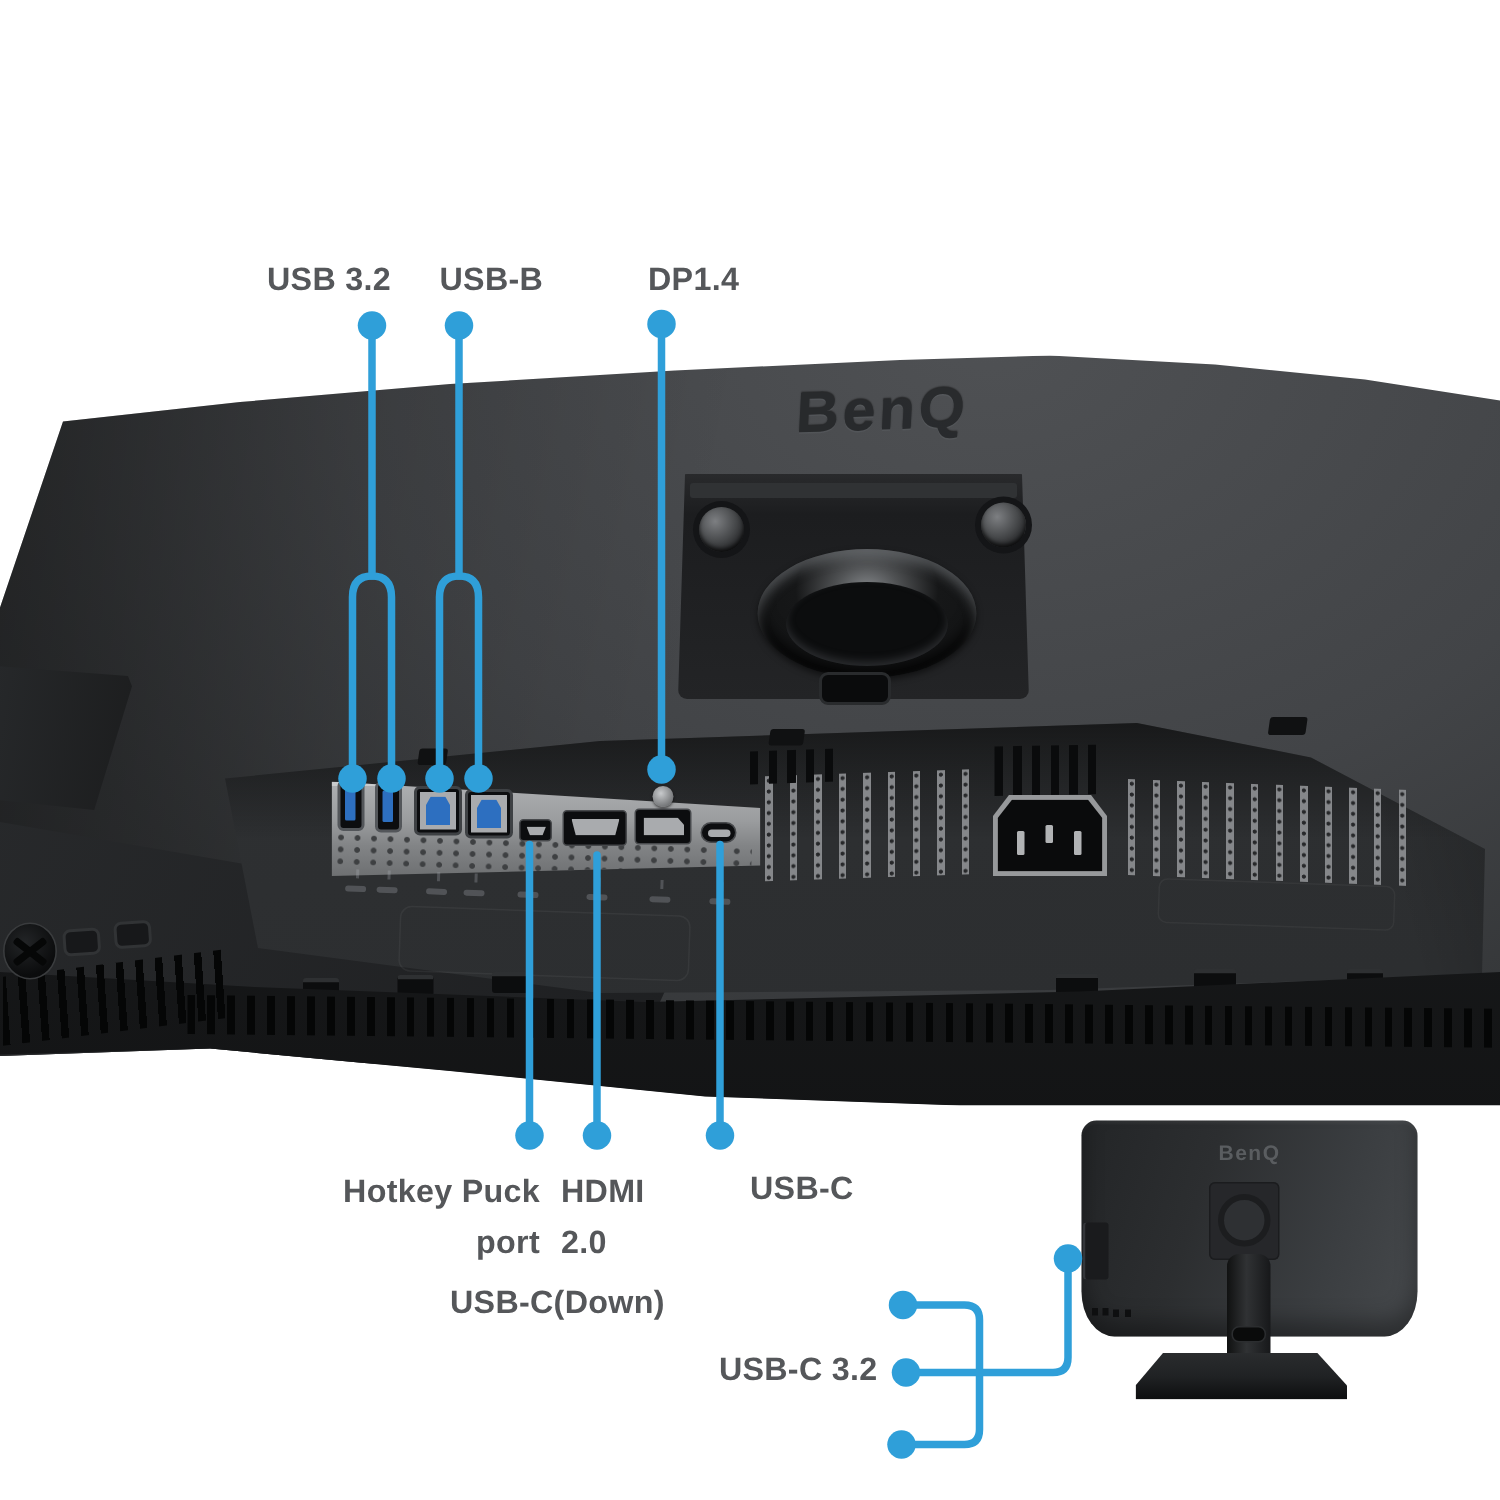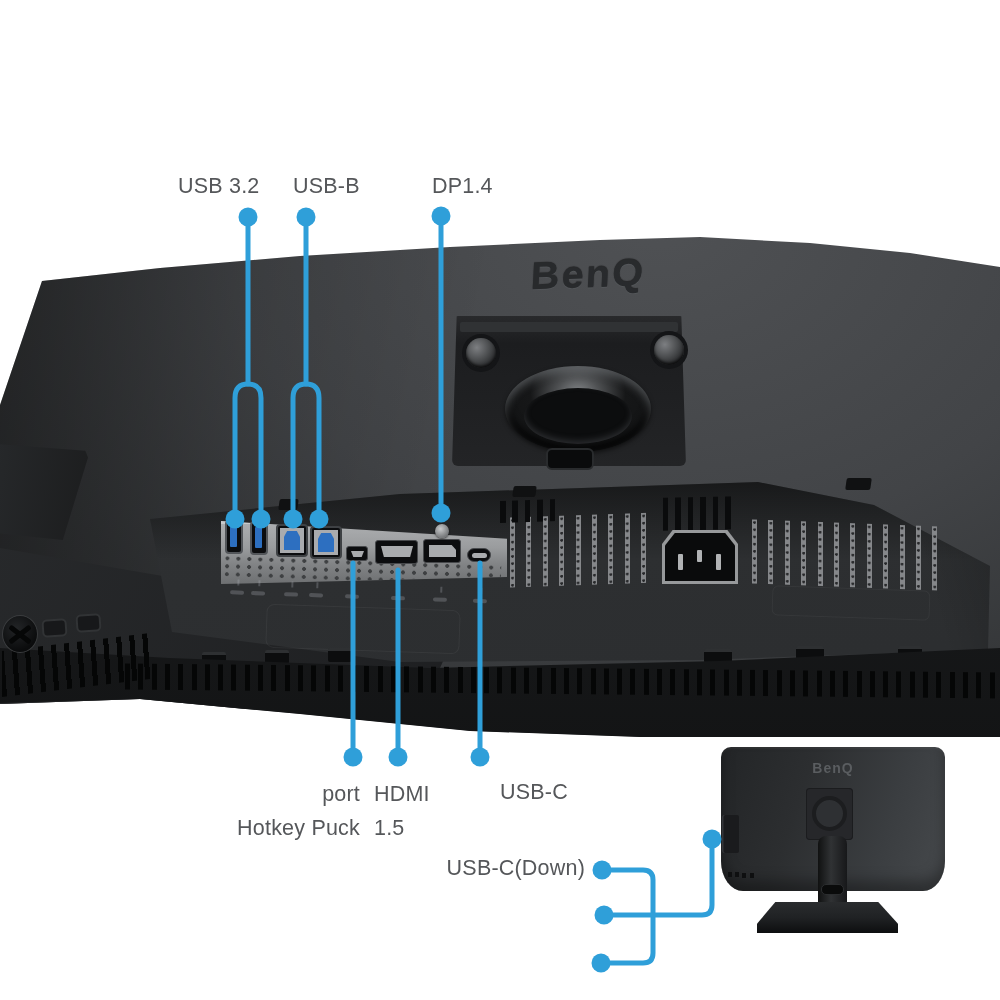--- a/index.html
+++ b/index.html
@@ -142,21 +142,21 @@
   .sm-column { position:absolute; left:818px; top:836px; width:29px; height:74px;
     background:linear-gradient(90deg,#101111,#303234 45%,#17181a); border-radius:8px 8px 5px 5px; }
   .sm-cable-ring { position:absolute; left:821px; top:884px; width:23px; height:11px; background:#0a0b0b;
     border-radius:5px; border:1px solid #2b2d2f; }
   .sm-base { position:absolute; left:757px; top:902px; width:141px; height:31px;
     clip-path:polygon(13% 0,86% 0,100% 70%,100% 100%,0 100%,0 70%);
     background:linear-gradient(180deg,#2a2c2e 0%,#202224 50%,#0d0e0f 100%); }
 
   
   svg.callouts { position:absolute; inset:0; width:1000px; height:1000px; pointer-events:none; }
-  .lbl { position:absolute; font-size:21.5px; color:#55575a; letter-spacing:.2px; white-space:nowrap; }
+  .lbl { position:absolute; font-size:21.5px; color:#55575a; letter-spacing:.2px; white-space:nowrap;font-weight:bold; }
   .lbl2 { line-height:34px; }
 </style>
 </head>
 <body>
 
 <div class="stage">
 
   <div>
     <div class="sm-body"></div>
     <div class="sm-logo">BenQ</div>
@@ -287,24 +287,25 @@
         <circle cx="601" cy="963" r="9.5"></circle>
       <circle cx="712" cy="839" r="9.5"></circle>
     </g>
   </svg>
 
   <div class="lbl" style="left:178px;top:174px">USB 3.2</div>
   <div class="lbl" style="left:293px;top:174px">USB-B</div>
   <div class="lbl" style="left:432px;top:174px">DP1.4</div>
 
   <div class="lbl lbl2" style="left:190px;top:777px;width:170px;text-align:right">
+    <div>Hotkey Puck</div>
     <div>port</div>
-    <div>Hotkey Puck</div>
   </div>
   <div class="lbl lbl2" style="left:374px;top:777px">
     <div>HDMI</div>
-    <div>1.5</div>
+    <div>2.0</div>
   </div>
   <div class="lbl" style="left:500px;top:780px">USB-C</div>
 
-  <div class="lbl" style="left:300px;top:856px;width:285px;text-align:right">USB-C(Down)</div>
+  <div class="lbl" style="left:300px;top:856px;width:285px;text-align:left">USB-C(Down)</div>
+  <div class="lbl" style="left:300px;top:901px;width:285px;text-align:right">USB-C 3.2</div>
 
 </div>
 
 </body></html>

